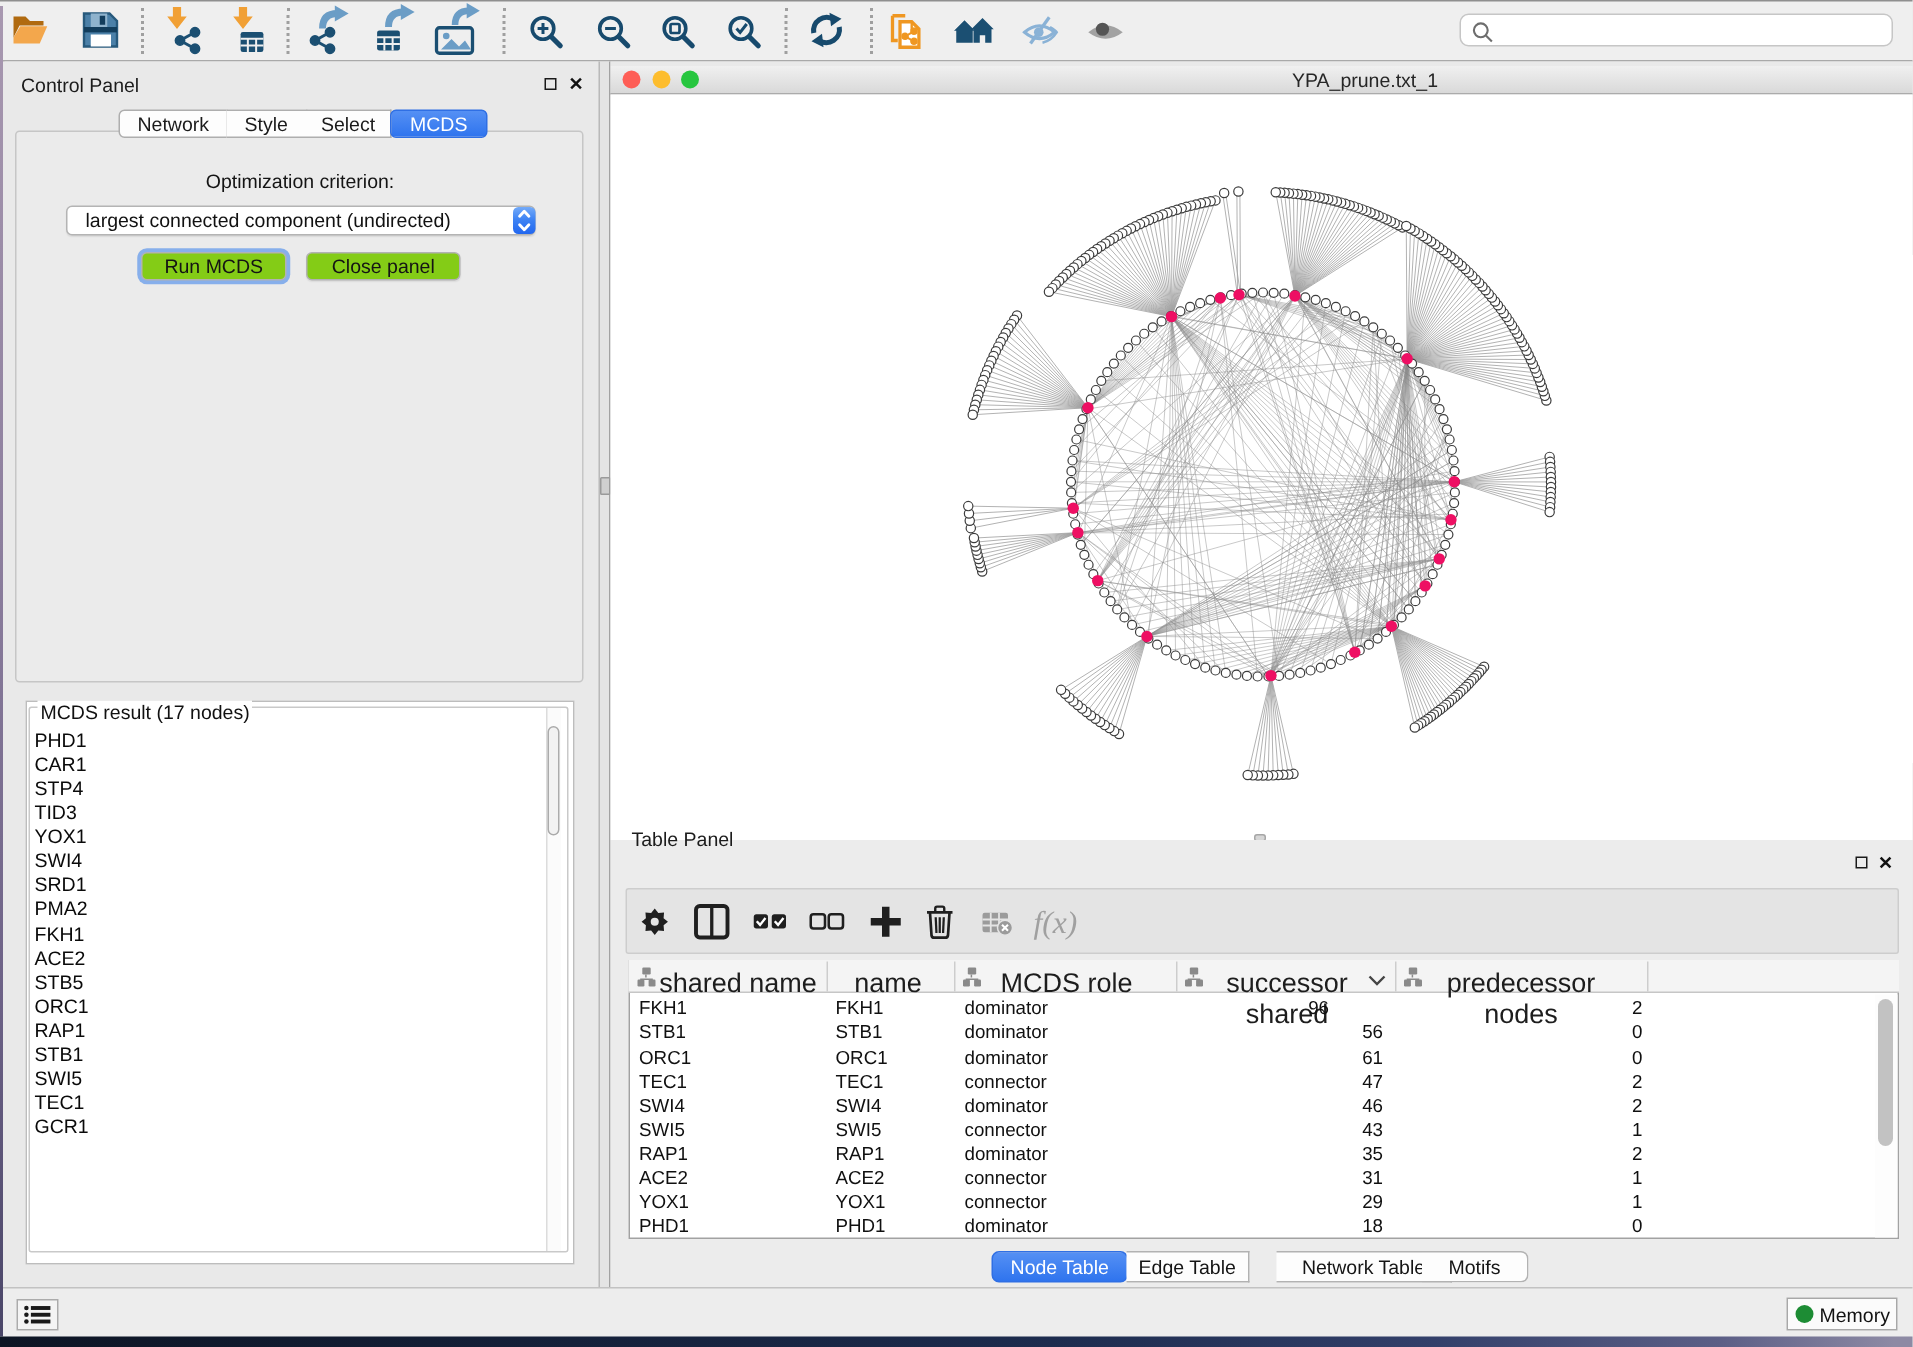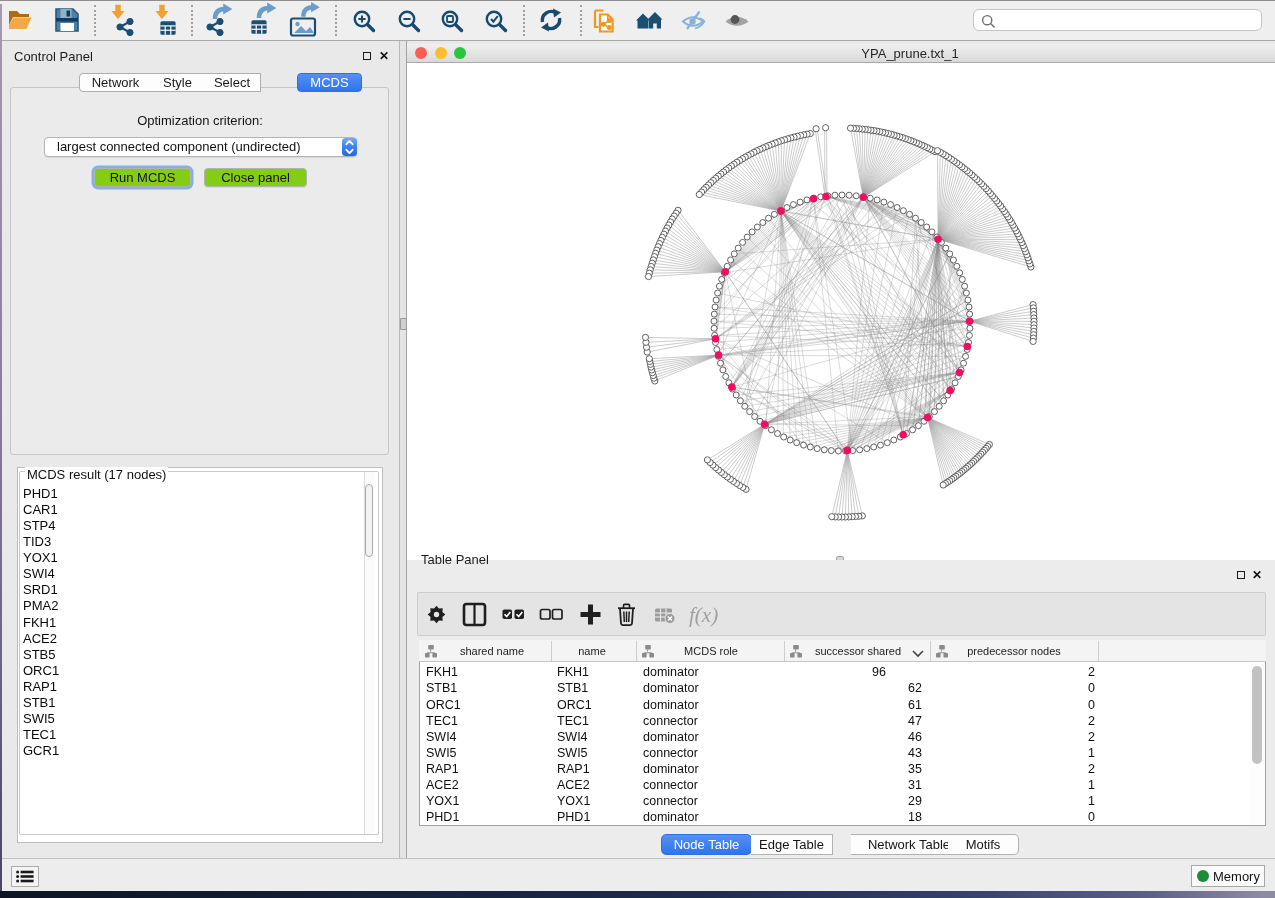--- a/index.html
+++ b/index.html
@@ -19,21 +19,21 @@
       background:linear-gradient(90deg,#0d1524 0%,#15213a 30%,#1d2c4e 55%,#33406a 75%,#5c5f86 90%,#8d8aa4 99%);}
   
   #cpanel{left:3px;top:41px;width:396px;height:817px;background:#e9e9e9;}
   .ptitle{font-size:13px;color:#1c1c1c;}
   .floatbtn{width:8px;height:8px;border:1.5px solid #1a1a1a;box-sizing:border-box;background:transparent;}
   .closex{font-size:12px;font-weight:bold;color:#111;line-height:10px;}
   
   .tab{position:absolute;top:73px;height:19px;box-sizing:border-box;background:#fdfdfd;
        border:1px solid #aeaeae;font-size:13px;color:#1a1a1a;text-align:center;
        line-height:18px;}
-  .tabsel{background:linear-gradient(#5590f4,#2f74ee);color:#fff;border-color:#2f6fe4;margin-left:37px;}
+  .tabsel{background:linear-gradient(#5590f4,#2f74ee);color:#fff;border-color:#2f6fe4;}
   #tabpane{left:10px;top:87px;width:379px;height:368px;background:#ebebeb;
            border:1px solid #c6c6c6;border-radius:3px;box-sizing:border-box;}
   #optlabel{left:0px;top:113px;width:400px;text-align:center;font-size:13px;color:#141414;}
   #combo{left:44px;top:137px;width:313px;height:20px;background:#fff;border:1px solid #b4b4b4;
          border-radius:4px;box-sizing:border-box;box-shadow:0 1px 1px rgba(0,0,0,.08);}
   #combotext{left:57px;top:139px;font-size:13px;color:#111;}
   #stepper{left:342px;top:138px;width:15px;height:18px;border-radius:3.5px;
            background:linear-gradient(#74abf9 0%,#3f84f4 45%,#2267ef 100%);}
   .btn{position:absolute;height:19px;background:#84cc16;border:1px solid #b2b2b2;border-radius:4px;
        box-sizing:border-box;font-size:13px;color:#141414;text-align:center;line-height:17px;
@@ -62,21 +62,21 @@
   #hsplithandle{left:836px;top:556px;width:8px;height:5px;background:#d6d6d6;border:1px solid #a6a6a6;border-radius:2px;box-sizing:border-box;}
   
   #tpanel{left:407px;top:560px;width:868px;height:298px;background:#ececec;}
   #ttoolbar{left:417px;top:592px;width:849px;height:44px;background:#e4e4e4;
             border:1px solid #cdcdcd;border-radius:2px;box-sizing:border-box;}
   #tablebox{left:419px;top:640px;width:847px;height:186px;background:#fff;
             border:1px solid #a2a2a2;box-sizing:border-box;}
   #thead{left:419px;top:640px;width:847px;height:22px;background:#f4f4f4;
          border-bottom:1px solid #c6c6c6;box-sizing:border-box;}
   .hdiv{position:absolute;top:641px;height:20px;width:1px;background:#cdcdcd;}
-  .hlabel{position:absolute;top:645px;font-size:11px;color:#1d1d1d;text-align:center;}
+  .hlabel{position:absolute;top:645px;font-size:18px;color:#1d1d1d;text-align:center;}
   .cell{position:absolute;font-size:12.5px;color:#101010;white-space:pre;}
   .num{text-align:right;}
   #tscrolltrack{left:1250px;top:663px;width:15px;height:162px;background:#fdfdfd;}
   #tscrollthumb{left:1252px;top:666px;width:10px;height:98px;background:#c2c2c2;border-radius:5px;}
   
   .btab{position:absolute;top:834px;height:21px;box-sizing:border-box;background:#fdfdfd;
         border:1px solid #b2b2b2;font-size:13px;color:#151515;text-align:center;line-height:20px;}
   
   #statusbar{left:0;top:858px;width:1275px;height:33px;background:#ededed;
              border-top:1px solid #c2c2c2;box-sizing:border-box;}
@@ -1211,21 +1211,21 @@
 <path d="M913 651 l5 5 5 -5" stroke="#444" stroke-width="1.6" fill="none" transform="translate(0,0)"></path>
   </svg>
 <div class="cell" style="left:426px;top:665.3px">FKH1</div>
 <div class="cell" style="left:557px;top:665.3px">FKH1</div>
 <div class="cell" style="left:643px;top:665.3px">dominator</div>
 <div class="cell num" style="left:816px;width:70px;top:665.3px">96</div>
 <div class="cell num" style="left:1025px;width:70px;top:665.3px">2</div>
 <div class="cell" style="left:426px;top:681.4px">STB1</div>
 <div class="cell" style="left:557px;top:681.4px">STB1</div>
 <div class="cell" style="left:643px;top:681.4px">dominator</div>
-<div class="cell num" style="left:852px;width:70px;top:681.4px">62</div>
+<div class="cell num" style="left:852px;width:70px;top:681.4px">56</div>
 <div class="cell num" style="left:1025px;width:70px;top:681.4px">0</div>
 <div class="cell" style="left:426px;top:697.5px">ORC1</div>
 <div class="cell" style="left:557px;top:697.5px">ORC1</div>
 <div class="cell" style="left:643px;top:697.5px">dominator</div>
 <div class="cell num" style="left:852px;width:70px;top:697.5px">61</div>
 <div class="cell num" style="left:1025px;width:70px;top:697.5px">0</div>
 <div class="cell" style="left:426px;top:713.6px">TEC1</div>
 <div class="cell" style="left:557px;top:713.6px">TEC1</div>
 <div class="cell" style="left:643px;top:713.6px">connector</div>
 <div class="cell num" style="left:852px;width:70px;top:713.6px">47</div>

